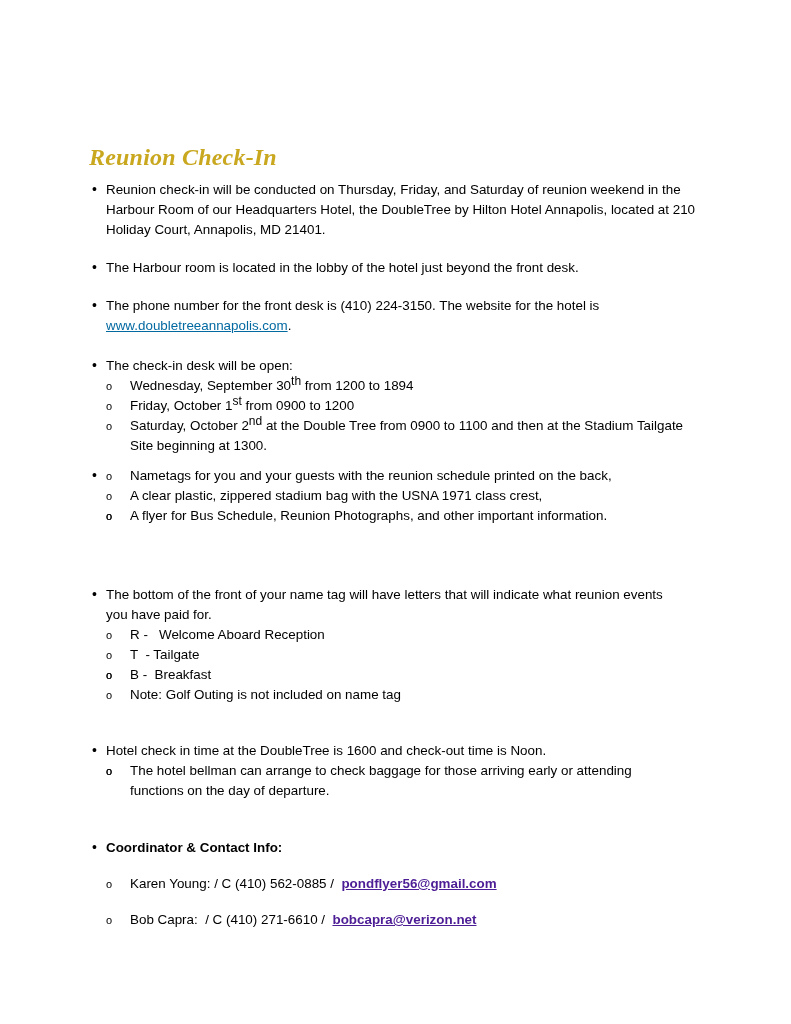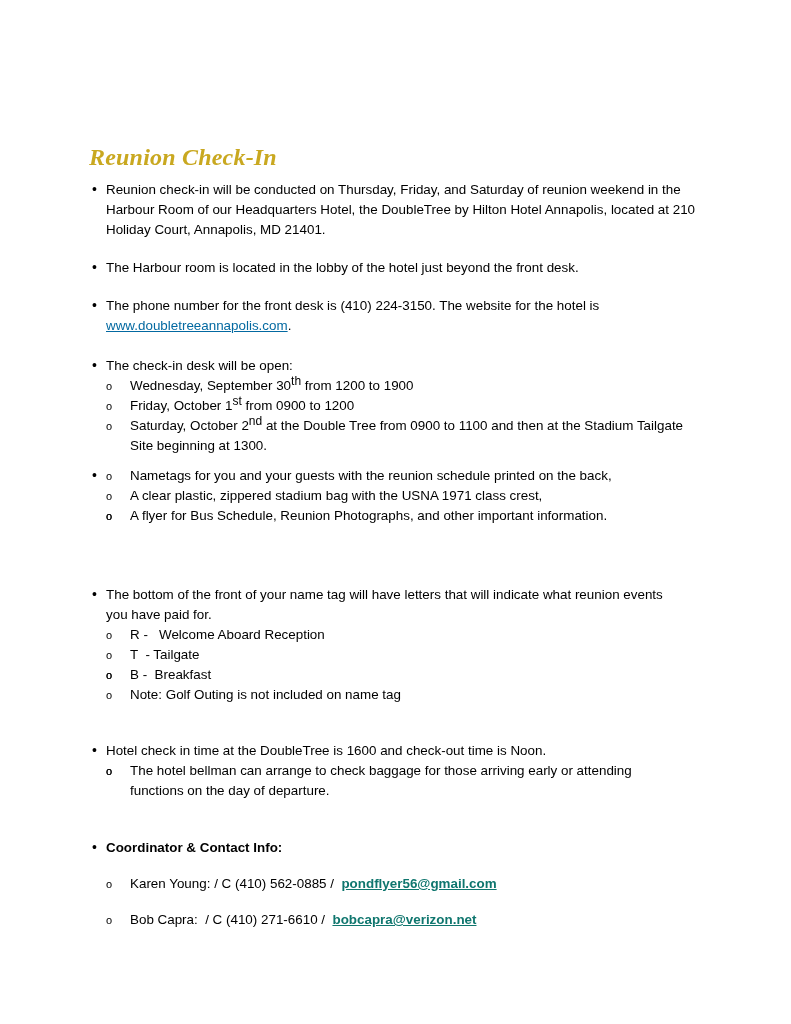--- a/index.html
+++ b/index.html
@@ -8,21 +8,21 @@
   .title { position: absolute; left: 89px; top: 144px; margin: 0;
            font-family: "Liberation Serif", serif; font-style: italic; font-weight: bold;
            font-size: 24px; color: #c9a820; letter-spacing: 0.2px; }
   .section { position: absolute; left: 0; width: 791px; }
   .bullet { position: absolute; left: 92px; font-size: 14px; line-height: 18px; }
   .btext { position: absolute; left: 106px; width: 590px; line-height: 20px; }
   .sub { position: relative; padding-left: 24px; line-height: 20px; }
   .sub .circ { position: absolute; left: 0; top: 0; font-size: 11px; }
   a { color: #0369a1; }
   .bold { font-weight: bold; }
-  .email { font-weight: bold; text-decoration: underline; color: #0f766e; }
+  .email { font-weight: bold; text-decoration: underline; color: #4c1d95; }
   sup { font-size: 12px; vertical-align: super; line-height: 0; }
 </style>
 </head>
 <body>
 
 <h1 class="title">Reunion Check-In</h1>
 
 <div class="section" style="top:180px">
   <span class="bullet">•</span>
   <div class="btext">Reunion check-in will be conducted on Thursday, Friday, and Saturday of reunion weekend in the Harbour Room of our Headquarters Hotel, the DoubleTree by Hilton Hotel Annapolis, located at 210 Holiday Court, Annapolis, MD 21401.</div>
@@ -37,21 +37,21 @@
   <span class="bullet">•</span>
   <div class="btext">
     <span>The phone number for the front desk is (410) 224-3150. The website for the hotel is </span><a href="#">www.doubletreeannapolis.com</a><span>.</span>
   </div>
 </div>
 
 <div class="section" style="top:356px">
   <span class="bullet">•</span>
   <div class="btext">
     <div>The check-in desk will be open:</div>
-    <div class="sub"><span class="circ">o</span><span>Wednesday, September 30</span><sup>th</sup><span> from 1200 to 1900</span></div>
+    <div class="sub"><span class="circ">o</span><span>Wednesday, September 30</span><sup>th</sup><span> from 1200 to 1894</span></div>
     <div class="sub"><span class="circ">o</span><span>Friday, October 1</span><sup>st</sup><span> from 0900 to 1200</span></div>
     <div class="sub"><span class="circ">o</span><span>Saturday, October 2</span><sup>nd</sup><span> at the Double Tree from 0900 to 1100 and then at the Stadium Tailgate Site beginning at 1300.</span></div>
   </div>
 </div>
 
 <div class="section" style="top:466px">
   <span class="bullet">•</span>
   <div class="btext">
     <div class="sub"><span class="circ">o</span><span>Nametags for you and your guests with the reunion schedule printed on the back,</span></div>
     <div class="sub"><span class="circ">o</span><span>A clear plastic, zippered stadium bag with the USNA 1971 class crest,</span></div>

